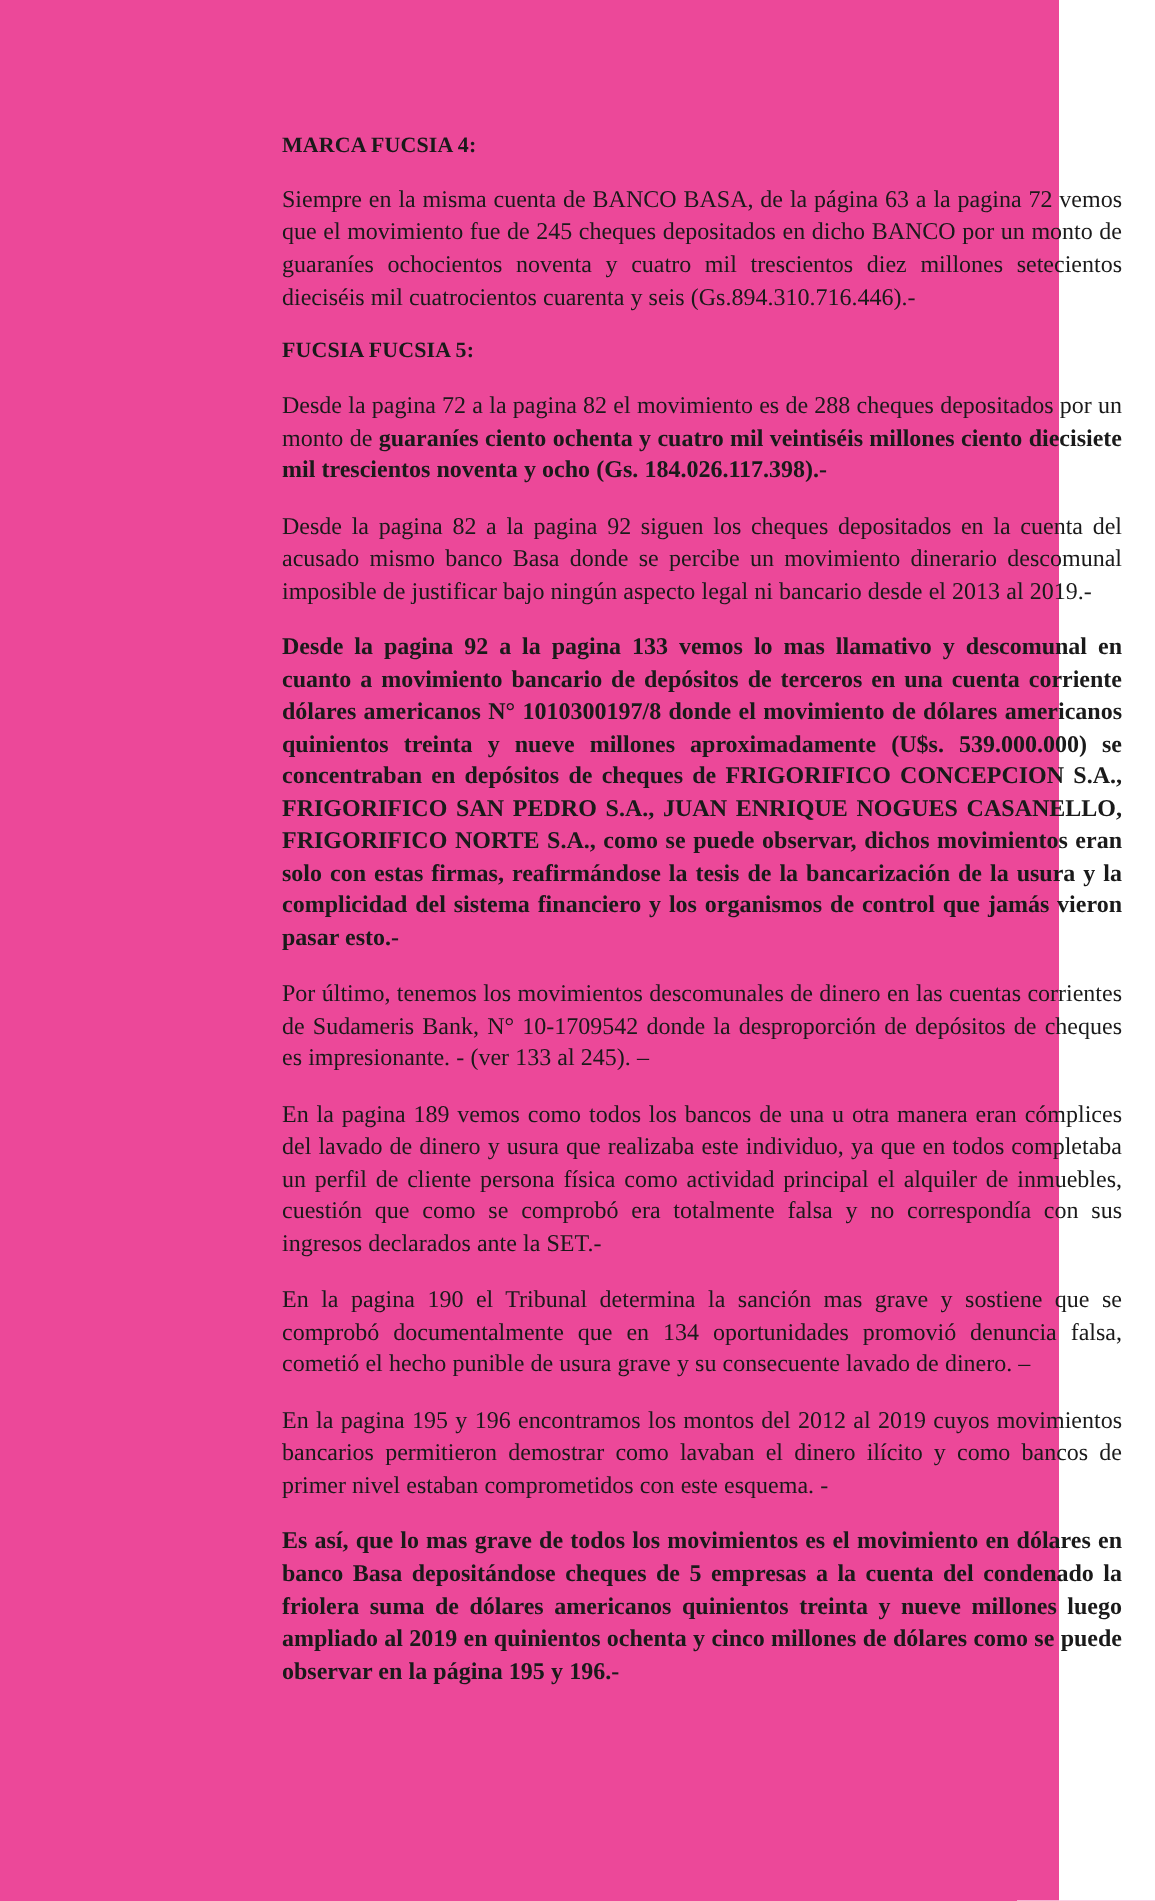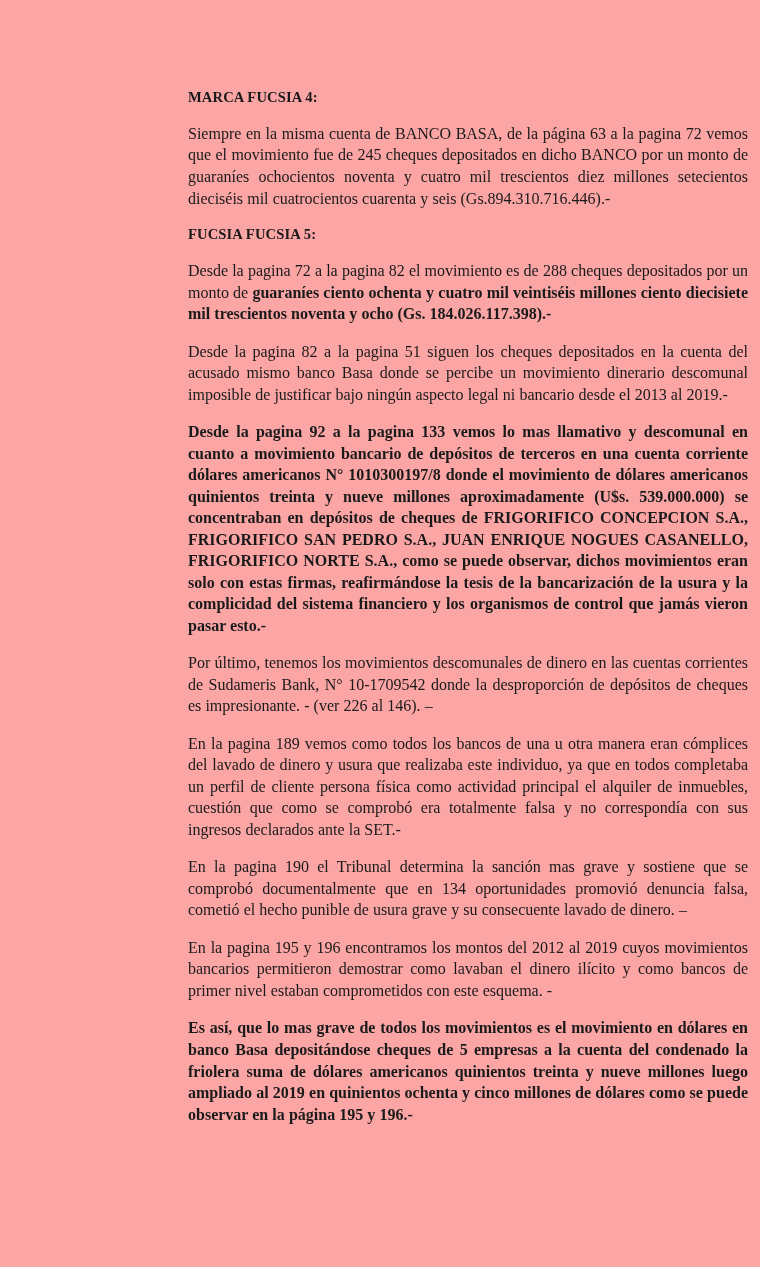--- a/index.html
+++ b/index.html
@@ -10,23 +10,23 @@
   }
   body {
     width: 770px;
     height: 1267px;
     overflow: hidden;
     font-family: "Liberation Serif", "DejaVu Serif", serif;
     color: #1a1a1a;
   }
   .page {
     position: relative;
-    width: 760px;
+    width: 706px;
     height: 1267px;
-    background: #fca5a5;
+    background: #ec4899;
     box-sizing: border-box;
   }
   .content {
     position: absolute;
     left: 188px;
     top: 88px;
     width: 560px;
   }
   .heading {
     font-size: 14.6px;
@@ -61,25 +61,25 @@
   <div class="content">
 
     <h2 class="heading">MARCA FUCSIA 4:</h2>
 
     <p class="para">Siempre en la misma cuenta de BANCO BASA, de la página 63 a la pagina 72 vemos que el movimiento fue de 245 cheques depositados en dicho BANCO por un monto de guaraníes ochocientos noventa y cuatro mil trescientos diez millones setecientos dieciséis mil cuatrocientos cuarenta y seis (Gs.894.310.716.446).-</p>
 
     <h2 class="heading">FUCSIA FUCSIA 5:</h2>
 
     <p class="para"><span>Desde la pagina 72 a la pagina 82 el movimiento es de 288 cheques depositados por un monto de </span><b>guaraníes ciento ochenta y cuatro mil veintiséis millones ciento diecisiete mil trescientos noventa y ocho (Gs. 184.026.117.398).-</b></p>
 
-    <p class="para">Desde la pagina 82 a la pagina 51 siguen los cheques depositados en la cuenta del acusado mismo banco Basa donde se percibe un movimiento dinerario descomunal imposible de justificar bajo ningún aspecto legal ni bancario desde el 2013 al 2019.-</p>
+    <p class="para">Desde la pagina 82 a la pagina 92 siguen los cheques depositados en la cuenta del acusado mismo banco Basa donde se percibe un movimiento dinerario descomunal imposible de justificar bajo ningún aspecto legal ni bancario desde el 2013 al 2019.-</p>
 
     <p class="para bold">Desde la pagina 92 a la pagina 133 vemos lo mas llamativo y descomunal en cuanto a movimiento bancario de depósitos de terceros en una cuenta corriente dólares americanos N° 1010300197/8 donde el movimiento de dólares americanos quinientos treinta y nueve millones aproximadamente (U$s. 539.000.000) se concentraban en depósitos de cheques de FRIGORIFICO CONCEPCION S.A., FRIGORIFICO SAN PEDRO S.A., JUAN ENRIQUE NOGUES CASANELLO, FRIGORIFICO NORTE S.A., como se puede observar, dichos movimientos eran solo con estas firmas, reafirmándose la tesis de la bancarización de la usura y la complicidad del sistema financiero y los organismos de control que jamás vieron pasar esto.-</p>
 
-    <p class="para">Por último, tenemos los movimientos descomunales de dinero en las cuentas corrientes de Sudameris Bank, N° 10-1709542 donde la desproporción de depósitos de cheques es impresionante. - (ver 226 al 146). –</p>
+    <p class="para">Por último, tenemos los movimientos descomunales de dinero en las cuentas corrientes de Sudameris Bank, N° 10-1709542 donde la desproporción de depósitos de cheques es impresionante. - (ver 133 al 245). –</p>
 
     <p class="para">En la pagina 189 vemos como todos los bancos de una u otra manera eran cómplices del lavado de dinero y usura que realizaba este individuo, ya que en todos completaba un perfil de cliente persona física como actividad principal el alquiler de inmuebles, cuestión que como se comprobó era totalmente falsa y no correspondía con sus ingresos declarados ante la SET.-</p>
 
     <p class="para">En la pagina 190 el Tribunal determina la sanción mas grave y sostiene que se comprobó documentalmente que en 134 oportunidades promovió denuncia falsa, cometió el hecho punible de usura grave y su consecuente lavado de dinero. –</p>
 
     <p class="para">En la pagina 195 y 196 encontramos los montos del 2012 al 2019 cuyos movimientos bancarios permitieron demostrar como lavaban el dinero ilícito y como bancos de primer nivel estaban comprometidos con este esquema. -</p>
 
     <p class="para bold last">Es así, que lo mas grave de todos los movimientos es el movimiento en dólares en banco Basa depositándose cheques de 5 empresas a la cuenta del condenado la friolera suma de dólares americanos quinientos treinta y nueve millones luego ampliado al 2019 en quinientos ochenta y cinco millones de dólares como se puede observar en la página 195 y 196.-</p>
 
   </div>

